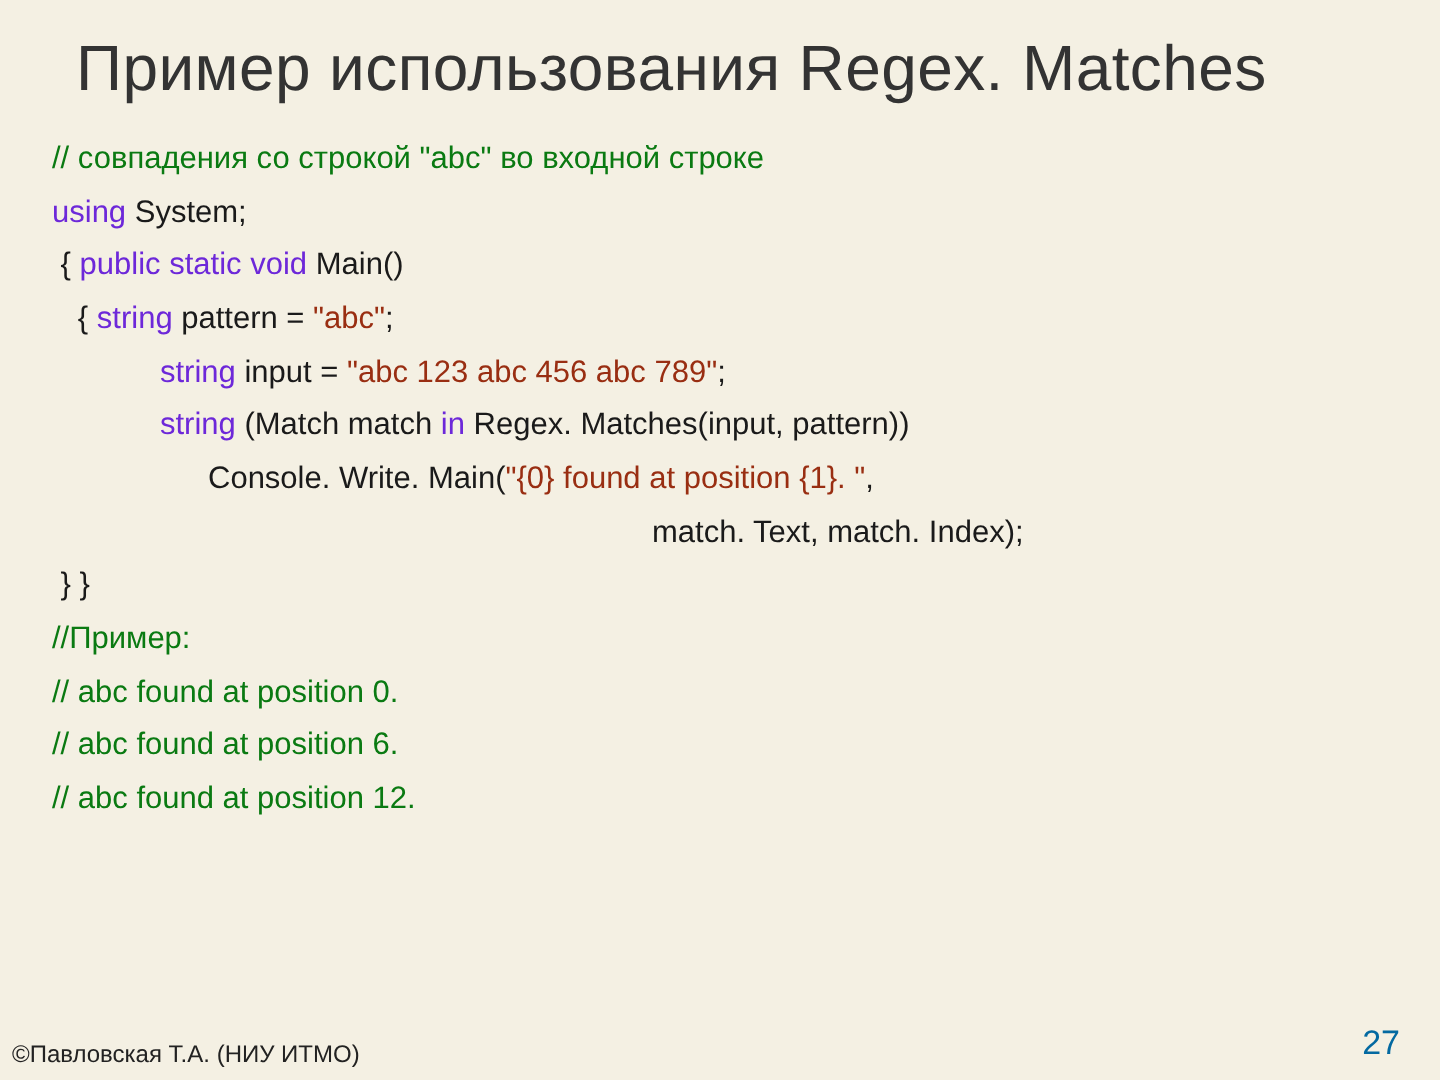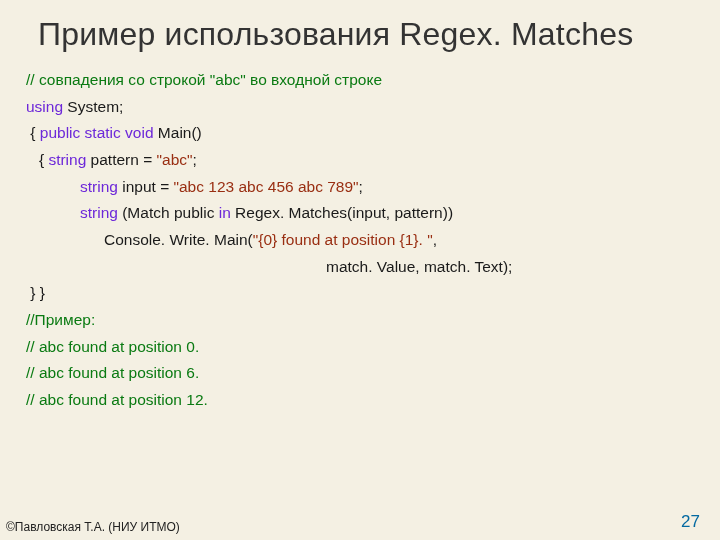--- a/index.html
+++ b/index.html
@@ -54,23 +54,23 @@
 
 <div class="slide">
   <div class="title">Пример использования Regex. Matches</div>
 
   <div class="code">
     <div class="line comment">// совпадения со строкой "abc" во входной строке</div>
     <div class="line"><span class="kw">using</span><span> System;</span></div>
     <div class="line"><span> { </span><span class="kw">public</span> <span class="kw">static</span> <span class="kw">void</span><span> Main()</span></div>
     <div class="line"><span>   { </span><span class="kw">string</span><span> pattern = </span><span class="str">"abc"</span><span>;</span></div>
     <div class="line ind3"><span class="kw">string</span><span> input = </span><span class="str">"abc 123 abc 456 abc 789"</span><span>;</span></div>
-    <div class="line ind3"><span class="kw">string</span><span> (Match public </span><span class="kw">in</span><span> Regex. Matches(input, pattern))</span></div>
+    <div class="line ind3"><span class="kw">string</span><span> (Match match </span><span class="kw">in</span><span> Regex. Matches(input, pattern))</span></div>
     <div class="line ind4"><span>Console. Write. Main(</span><span class="str">"{0} found at position {1}. "</span><span>,</span></div>
-    <div class="line ind5">match. Value, match. Text);</div>
+    <div class="line ind5">match. Text, match. Index);</div>
     <div class="line"> } }</div>
     <div class="line comment">//Пример: </div>
     <div class="line comment">// abc found at position 0. </div>
     <div class="line comment">// abc found at position 6. </div>
     <div class="line comment">// abc found at position 12. </div>
   </div>
 </div>
 
 <div class="footer-left">©Павловская Т.А. (НИУ ИТМО)</div>
 <div class="footer-right">27</div>

